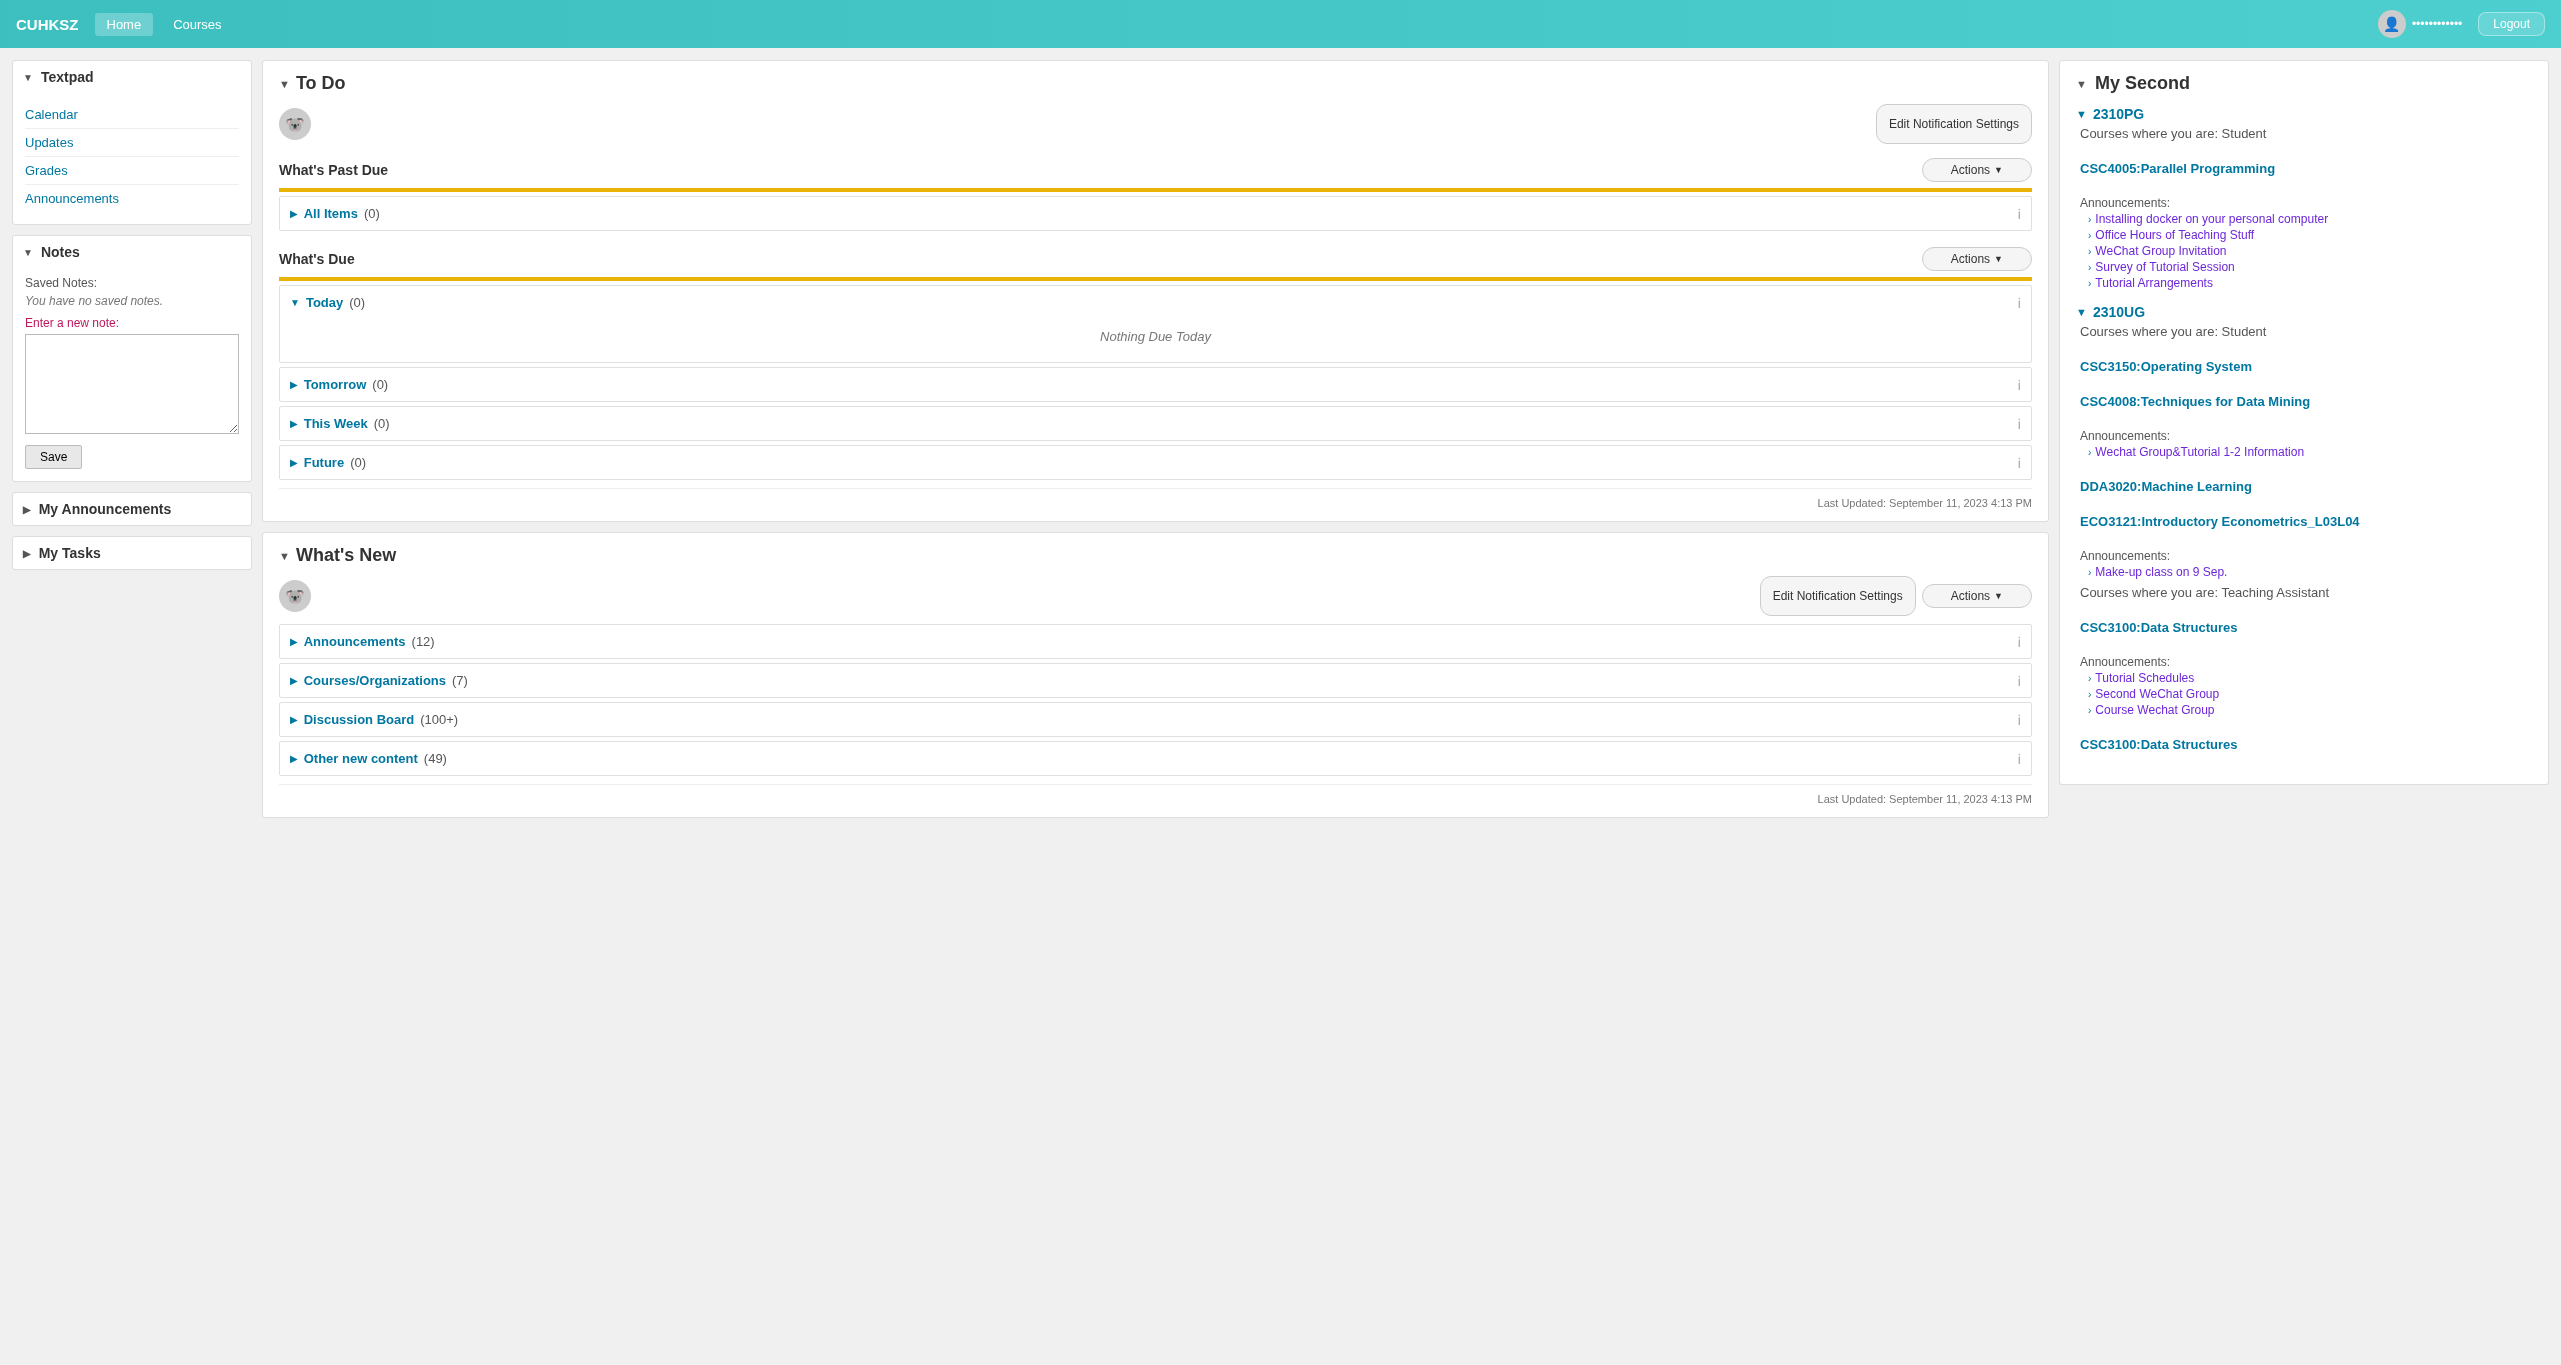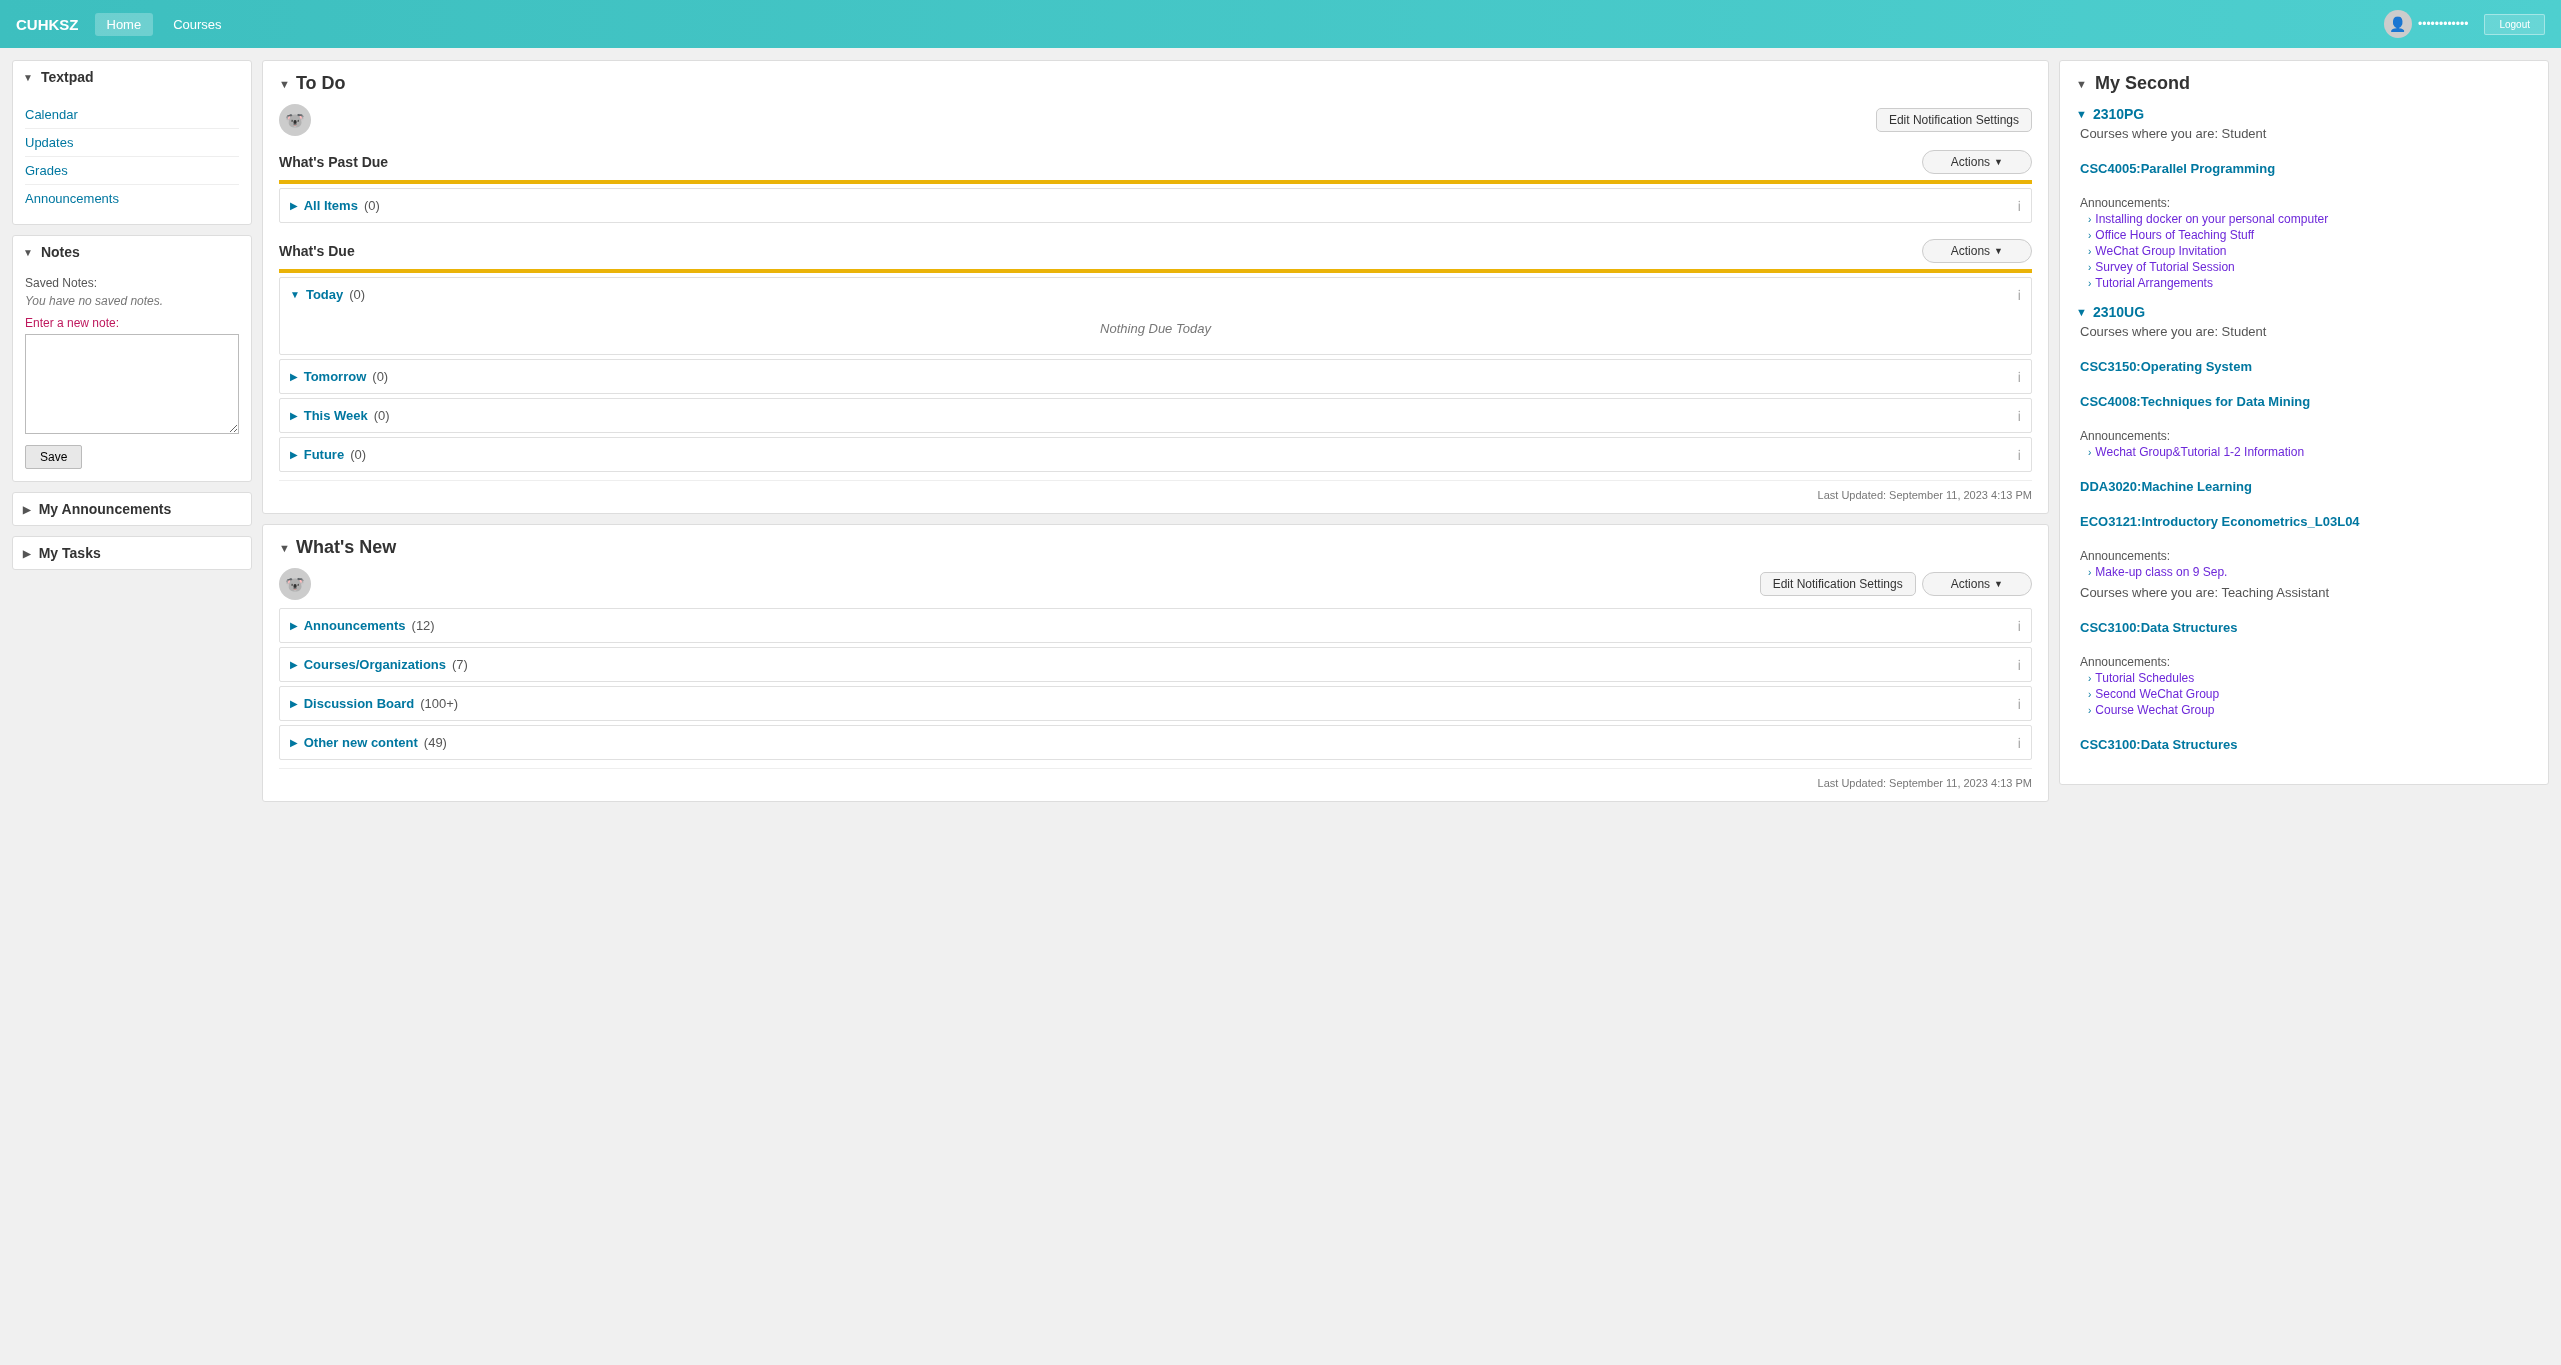--- a/index.html
+++ b/index.html
@@ -48,23 +48,23 @@
       border-radius: 50%;
       background: #ccc;
       display: inline-flex; align-items: center; justify-content: center;
       font-size: 14px;
     }
     .logout-btn {
       background: rgba(255,255,255,0.15);
       border: 1px solid rgba(255,255,255,0.4);
       color: #fff;
       padding: 4px 14px;
-      border-radius: 2px;
-      cursor: pointer;
-      font-size: 10px;
+      border-radius: 8px;
+      cursor: pointer;
+      font-size: 12px;
     }
 
     
     .main-container {
       display: flex;
       gap: 0;
       padding: 12px;
       align-items: flex-start;
     }
 
@@ -164,22 +164,22 @@
     .todo-avatar {
       width: 32px; height: 32px;
       border-radius: 50%;
       background: #ccc;
       font-size: 16px;
       display: flex; align-items: center; justify-content: center;
     }
     .notification-btn {
       background: #f5f5f5;
       border: 1px solid #ccc;
-      border-radius: 5px;
-      padding: 4px 12px;
+      border-radius: 11px;
+      padding: 12px 12px;
       cursor: pointer;
       font-size: 12px;
       color: #333;
     }
     .actions-btn {
       background: #f5f5f5;
       border: 1px solid #ccc;
       border-radius: 12px;
       padding: 4px 28px;
       cursor: pointer;

